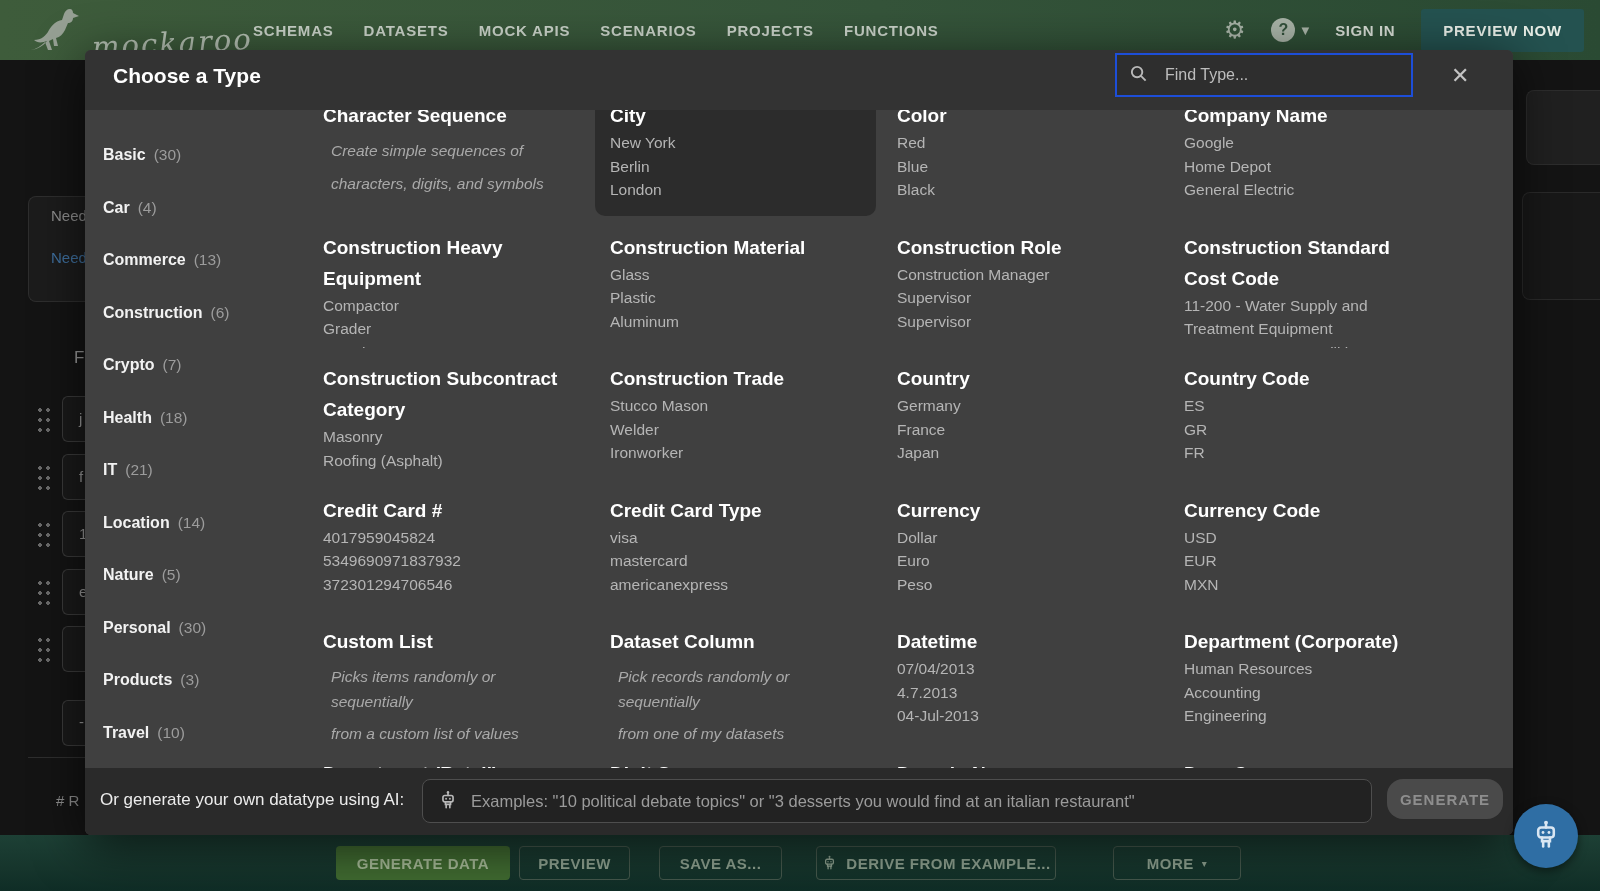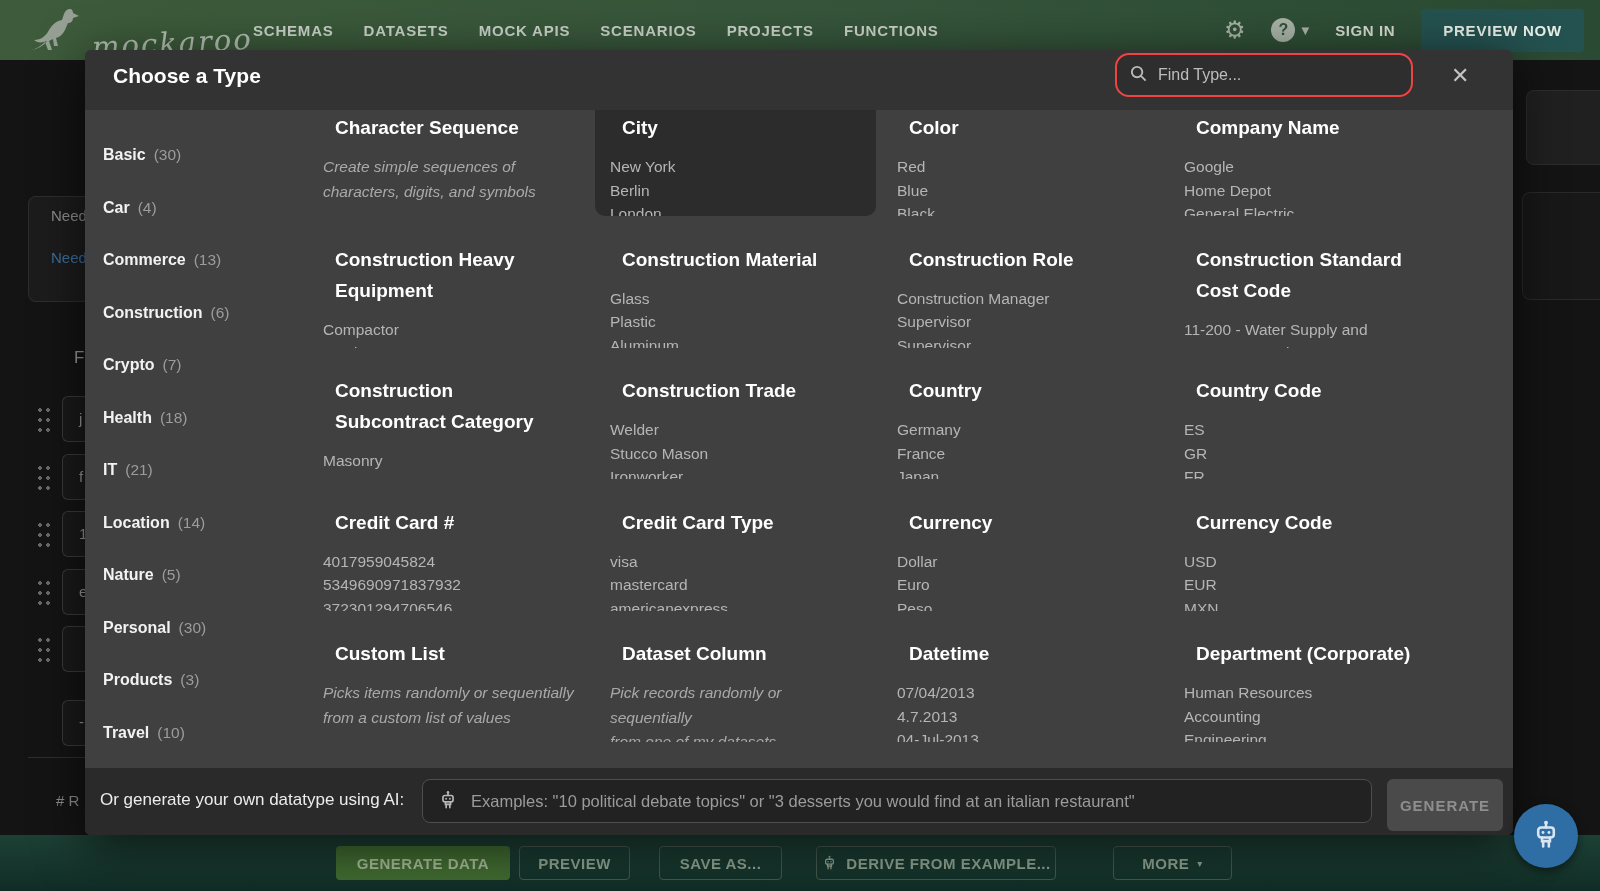--- a/index.html
+++ b/index.html
@@ -47,56 +47,56 @@
        border:1px solid #2a2a2a;border-right:none;border-radius:8px 0 0 8px;}
 
   
   .footer{position:absolute;left:0;top:835px;width:1600px;height:56px;
           background:linear-gradient(180deg,#1d4035 0%,#16352c 60%,#0f2d26 100%);}
   .fbtn{position:absolute;top:846px;height:34px;display:flex;align-items:center;justify-content:center;
         gap:8px;font-size:15px;font-weight:700;letter-spacing:.5px;border-radius:4px;box-sizing:border-box;}
   .fbtn-primary{background:#3f6930;color:#a3b794;}
   .fbtn-outline{border:1px solid #45584c;color:#8da08f;}
   .fb0{left:336px;width:174px;} .fb1{left:519px;width:111px;} .fb2{left:659px;width:123px;}
-  .fb3{left:816px;width:240px;} .fb4{left:1113px;width:119px;}
+  .fb3{left:816px;width:240px;} .fb4{left:1113px;width:128px;}
 
   
   .modal{position:absolute;left:85px;top:50px;width:1428px;height:785px;background:#404040;
          border-radius:6px;overflow:hidden;box-shadow:0 10px 50px rgba(0,0,0,.65);}
   .modal-header{position:absolute;left:0;top:0;width:100%;height:60px;background:#333333;}
   .modal-title{position:absolute;left:28px;top:14px;font-size:21px;font-weight:700;color:#ffffff;}
   .search{position:absolute;left:1030px;top:3px;width:270px;height:40px;background:#2e2e2e;
-          border:2px solid #ef4444;border-radius:14px;display:flex;align-items:center;padding:0 12px;gap:10px;}
+          border:2px solid #1d4ed8;border-radius:0;display:flex;align-items:center;padding:0 12px;gap:17px;}
   .search-placeholder{color:#bdbdbd;font-size:16px;}
   .close{position:absolute;left:1366px;top:13px;font-family:"DejaVu Sans",sans-serif;
          font-size:22px;color:#c4c4c4;}
 
   .modal-body{position:absolute;left:0;top:60px;right:0;bottom:67px;}
   .sidebar{position:absolute;left:0;top:0;bottom:0;width:223px;overflow:hidden;padding-top:19px;box-sizing:border-box;}
   .side-item{height:52.5px;display:flex;align-items:center;padding-left:18px;gap:8px;}
   .side-name{color:#f2f2f2;font-weight:700;font-size:16px;}
   .side-count{color:#9c9c9c;font-size:15.5px;}
 
   .typegrid{position:absolute;left:223px;top:0;right:10px;bottom:0;overflow:hidden;}
   .grid-inner{display:grid;grid-template-columns:repeat(4,287px);grid-auto-rows:131.5px;margin-top:-15px;}
   .cell{overflow:hidden;}
   .tile{height:116px;overflow:hidden;border-radius:10px;padding:5px 15px 0 15px;margin-right:6px;}
   .tile.hl{background:#2c2c2c;}
-  .type-title{margin:12px;font-size:19px;line-height:31px;font-weight:700;color:#ffffff;max-width:246px;}
+  .type-title{margin:0;font-size:19px;line-height:31px;font-weight:700;color:#ffffff;max-width:246px;}
   .sample{font-size:15.5px;line-height:23.5px;color:#b5b5b5;max-width:272px;}
-  .desc{margin:0;font-size:15.5px;line-height:24.5px;color:#a9a9a9;font-style:italic;max-width:272px;}
+  .desc{margin:8px;font-size:15.5px;line-height:24.5px;color:#a9a9a9;font-style:italic;max-width:272px;}
 
   .ai-bar{position:absolute;left:0;bottom:0;width:100%;height:67px;background:#2a2a2a;}
   .ai-label{position:absolute;left:15px;top:22px;color:#ececec;font-size:17px;}
   .ai-input{position:absolute;left:337px;top:11px;width:950px;height:44px;background:#222222;
             border:1px solid #4e4e4e;border-radius:8px;display:flex;align-items:center;
             padding:0 14px;gap:12px;box-sizing:border-box;}
   .ai-placeholder{color:#9b9b9b;font-size:16.5px;white-space:nowrap;overflow:hidden;}
-  .ai-generate{position:absolute;left:1302px;top:11px;width:116px;height:52px;background:#4a4a4a;
-               border-radius:6px;color:#8e8e8e;font-weight:700;font-size:15px;letter-spacing:1px;
+  .ai-generate{position:absolute;left:1302px;top:11px;width:116px;height:40px;background:#4a4a4a;
+               border-radius:16px;color:#8e8e8e;font-weight:700;font-size:15px;letter-spacing:1px;
                display:flex;align-items:center;justify-content:center;}
 
   
   .fab{position:absolute;left:1514px;top:804px;width:64px;height:64px;border-radius:50%;
        background:#2f6ea4;display:flex;align-items:center;justify-content:center;
        box-shadow:0 3px 10px rgba(0,0,0,.5);}
   .robot-icon{color:#d9e6f2;}
   .robot-sm{color:#b9b9b9;} .robot-grn{color:#8da08f;}
 </style>
 </head>
@@ -347,22 +347,22 @@
               <div class="tile">
                 <h3 class="type-title">Construction Subcontract Category</h3>
                 <div class="sample">Masonry</div>
                 <div class="sample">Roofing (Asphalt)</div>
                 <div class="sample">EIFS</div>
               </div>
             </div>
             <div class="cell">
               <div class="tile">
                 <h3 class="type-title">Construction Trade</h3>
+                <div class="sample">Stucco Mason</div>
                 <div class="sample">Welder</div>
-                <div class="sample">Stucco Mason</div>
                 <div class="sample">Ironworker</div>
               </div>
             </div>
             <div class="cell">
               <div class="tile">
                 <h3 class="type-title">Country</h3>
                 <div class="sample">Germany</div>
                 <div class="sample">France</div>
                 <div class="sample">Japan</div>
               </div>

